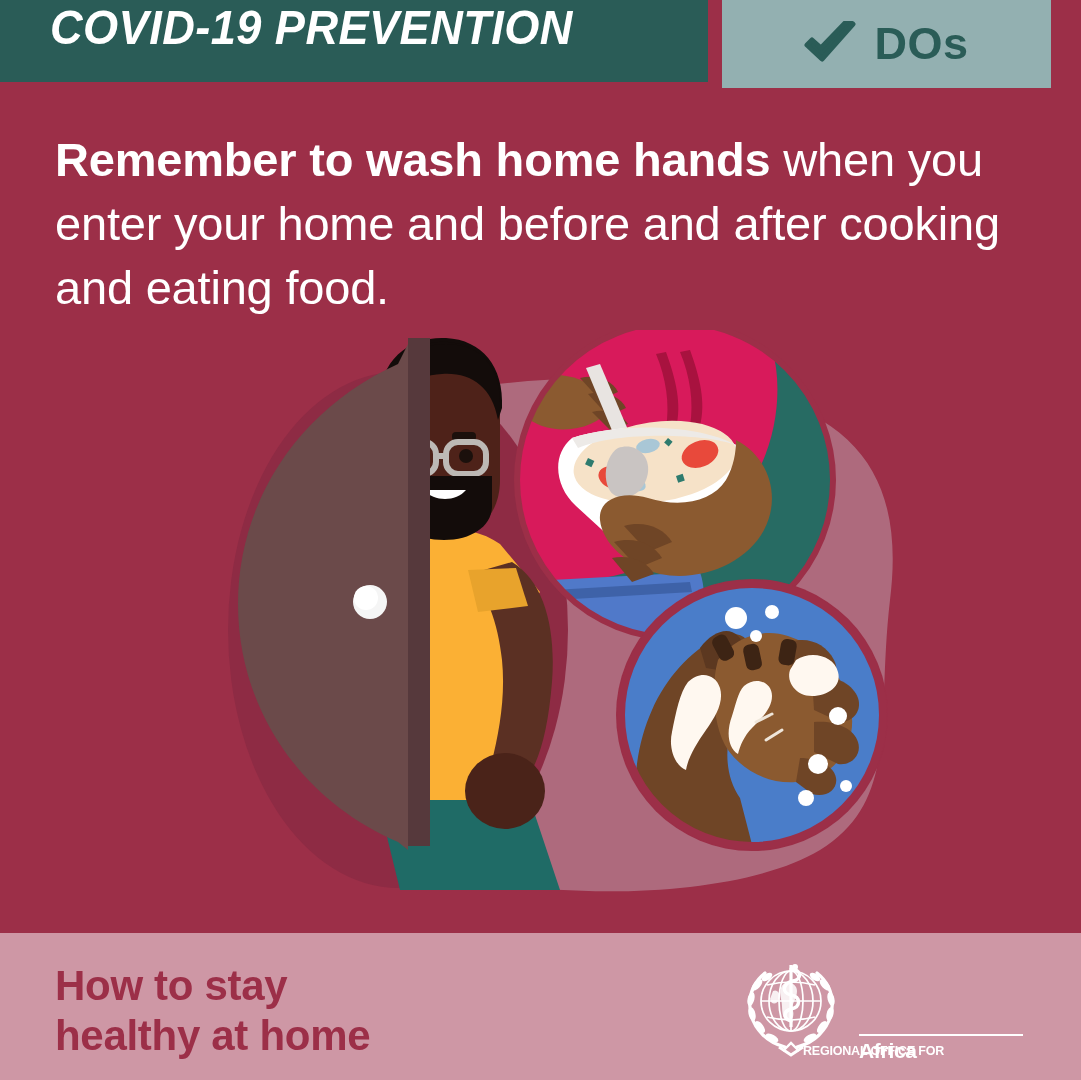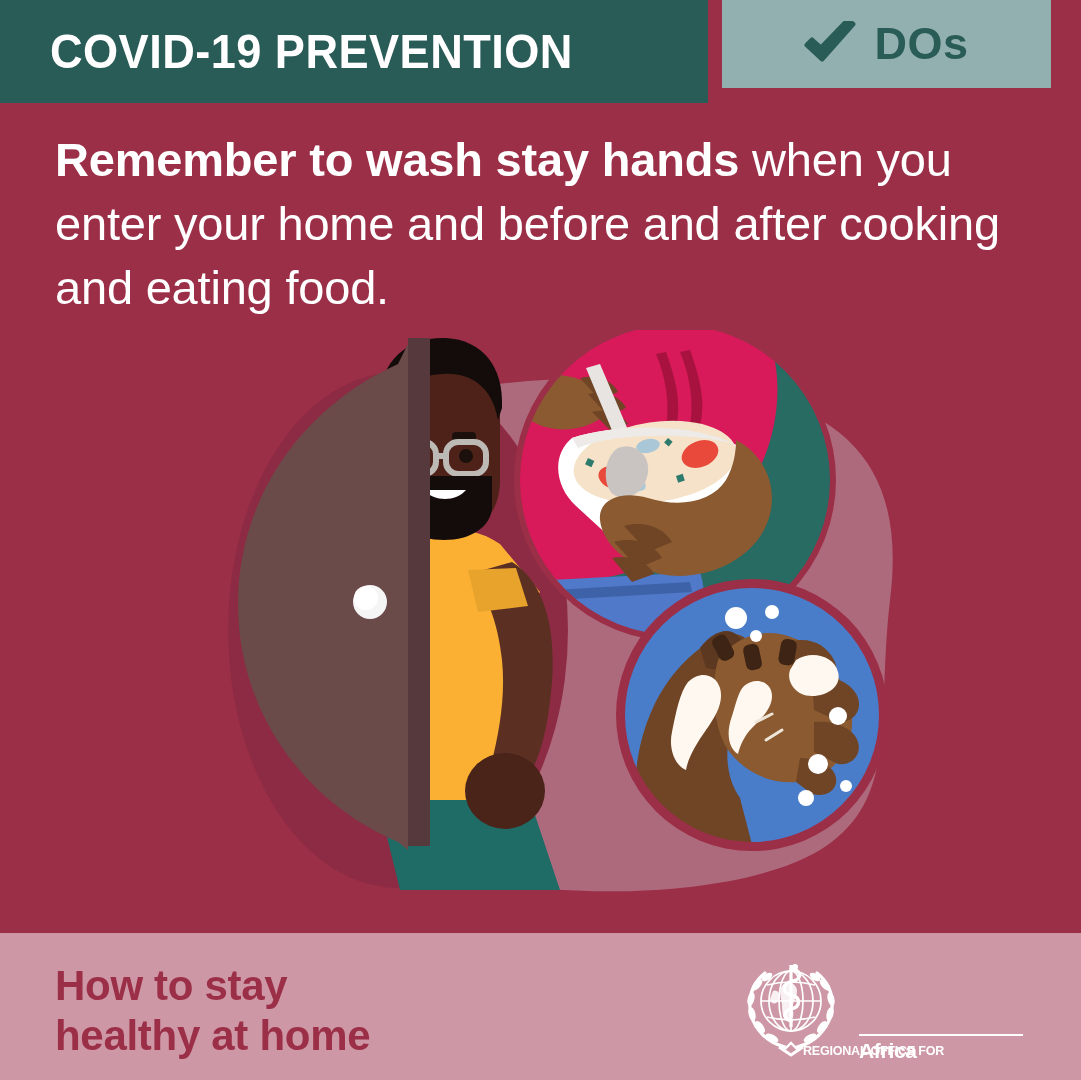--- a/index.html
+++ b/index.html
@@ -22,24 +22,25 @@
   
   .header {
     position: absolute;
     left: 0; top: 0;
     width: 1081px;
     height: 88px;
     display: flex;
   }
   .header-left {
     width: 708px;
-    height: 103px;
+    height: 82px;
     background: #2A5C57;
     display: flex;
-    align-items: center;
+    align-items: flex-start;
+    font-style: italic;
   }
   .header-title {
     color: #ffffff;
     font-size: 48px;
     font-weight: bold;
     letter-spacing: 0.5px;
     margin-left: 50px;
     font-family: "Liberation Sans", sans-serif;
     transform: scaleX(0.94);
     transform-origin: left center;
@@ -187,21 +188,21 @@
     <div class="header-right">
       <svg class="check-icon" viewBox="0 0 52 46">
         <path d="M3 24 L18 38 L49 3 L43 0 L17 27 L8 19 Z" fill="#2A5C57"></path>
         <path d="M3 24 L18 38 L49 3 L43 0 L17 27 L8 19 Z" fill="#2A5C57" stroke="#2A5C57" stroke-width="5" stroke-linejoin="round"></path>
       </svg>
       <div class="dos-label">DOs</div>
     </div>
   </div>
 
   <div class="headline">
-    <b>Remember to wash stay hands</b><span> when you enter your home and before and after cooking and eating food.</span>
+    <b>Remember to wash home hands</b><span> when you enter your home and before and after cooking and eating food.</span>
   </div>
 
   <div class="illustration">
     <svg viewBox="0 0 1081 595" xmlns="http://www.w3.org/2000/svg">
       <defs>
         <clipPath id="clipFood">
           <circle cx="675" cy="150" r="158"></circle>
         </clipPath>
         <clipPath id="clipWash">
           <circle cx="752" cy="385" r="128"></circle>

